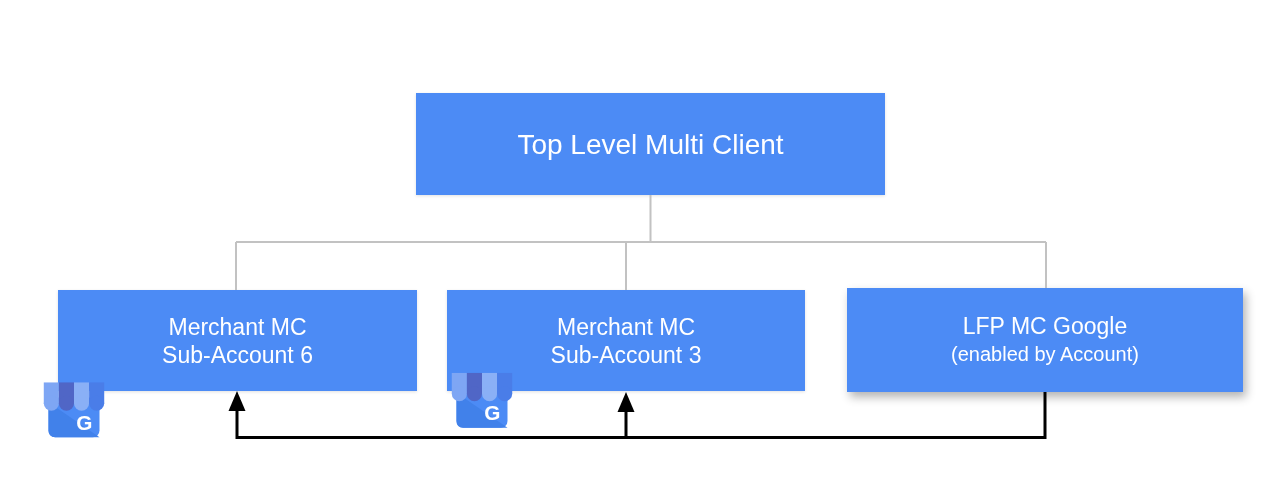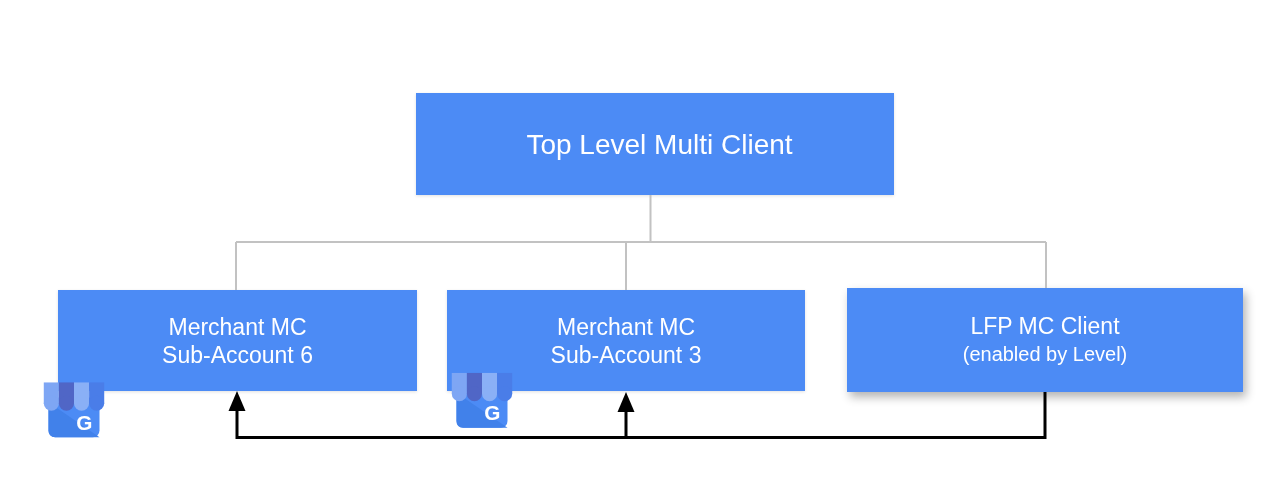--- a/index.html
+++ b/index.html
@@ -12,21 +12,21 @@
   }
   .node{
     position:absolute;
     display:flex;flex-direction:column;
     align-items:center;justify-content:center;
     text-align:center;
     background:var(--box-fill,#4C8BF5);
     color:var(--box-text,#ffffff);
     box-shadow:0 1px 3px rgba(0,0,0,0.12);
   }
-  #node-mca{left:416px;top:93px;width:469px;height:102px;font-size:28px;line-height:41px;padding-left:9px;}
+  #node-mca{left:416px;top:93px;width:469px;height:102px;font-size:28px;line-height:41px;}
   #node-sub1{left:58px;top:290px;width:359px;height:101px;font-size:23px;line-height:28px;}
   #node-sub2{left:447px;top:290px;width:358px;height:101px;font-size:23px;line-height:28px;}
   #node-lfp{left:847px;top:288px;width:396px;height:104px;font-size:23px;line-height:28px;
             box-shadow:3px 5px 9px rgba(0,0,0,0.30);}
   #node-lfp .l2{font-size:20px;}
   #connector-layer{position:absolute;left:0;top:0;pointer-events:none;}
   .gray-line{stroke:var(--connector-gray,#C2C2C2);stroke-width:2;fill:none;}
   .black-line{stroke:var(--arrow-black,#000000);stroke-width:3;fill:none;}
   .arrowhead{fill:var(--arrow-black,#000000);}
   .gmb-icon{position:absolute;}
@@ -46,22 +46,22 @@
     <span class="l1">Merchant MC</span>
     <span class="l2">Sub-Account 6</span>
   </div>
 
   <div class="node" id="node-sub2">
     <span class="l1">Merchant MC</span>
     <span class="l2">Sub-Account 3</span>
   </div>
 
   <div class="node" id="node-lfp">
-    <span class="l1">LFP MC Client</span>
-    <span class="l2">(enabled by Level)</span>
+    <span class="l1">LFP MC Google</span>
+    <span class="l2">(enabled by Account)</span>
   </div>
 
   <svg id="connector-layer" width="1286" height="501" viewBox="0 0 1286 501">
 
     <path class="gray-line" d="M650.5 195 L650.5 242
              M236 242 L1046 242
              M236 242 L236 290
              M626 242 L626 290
              M1046 242 L1046 288"></path>
 

